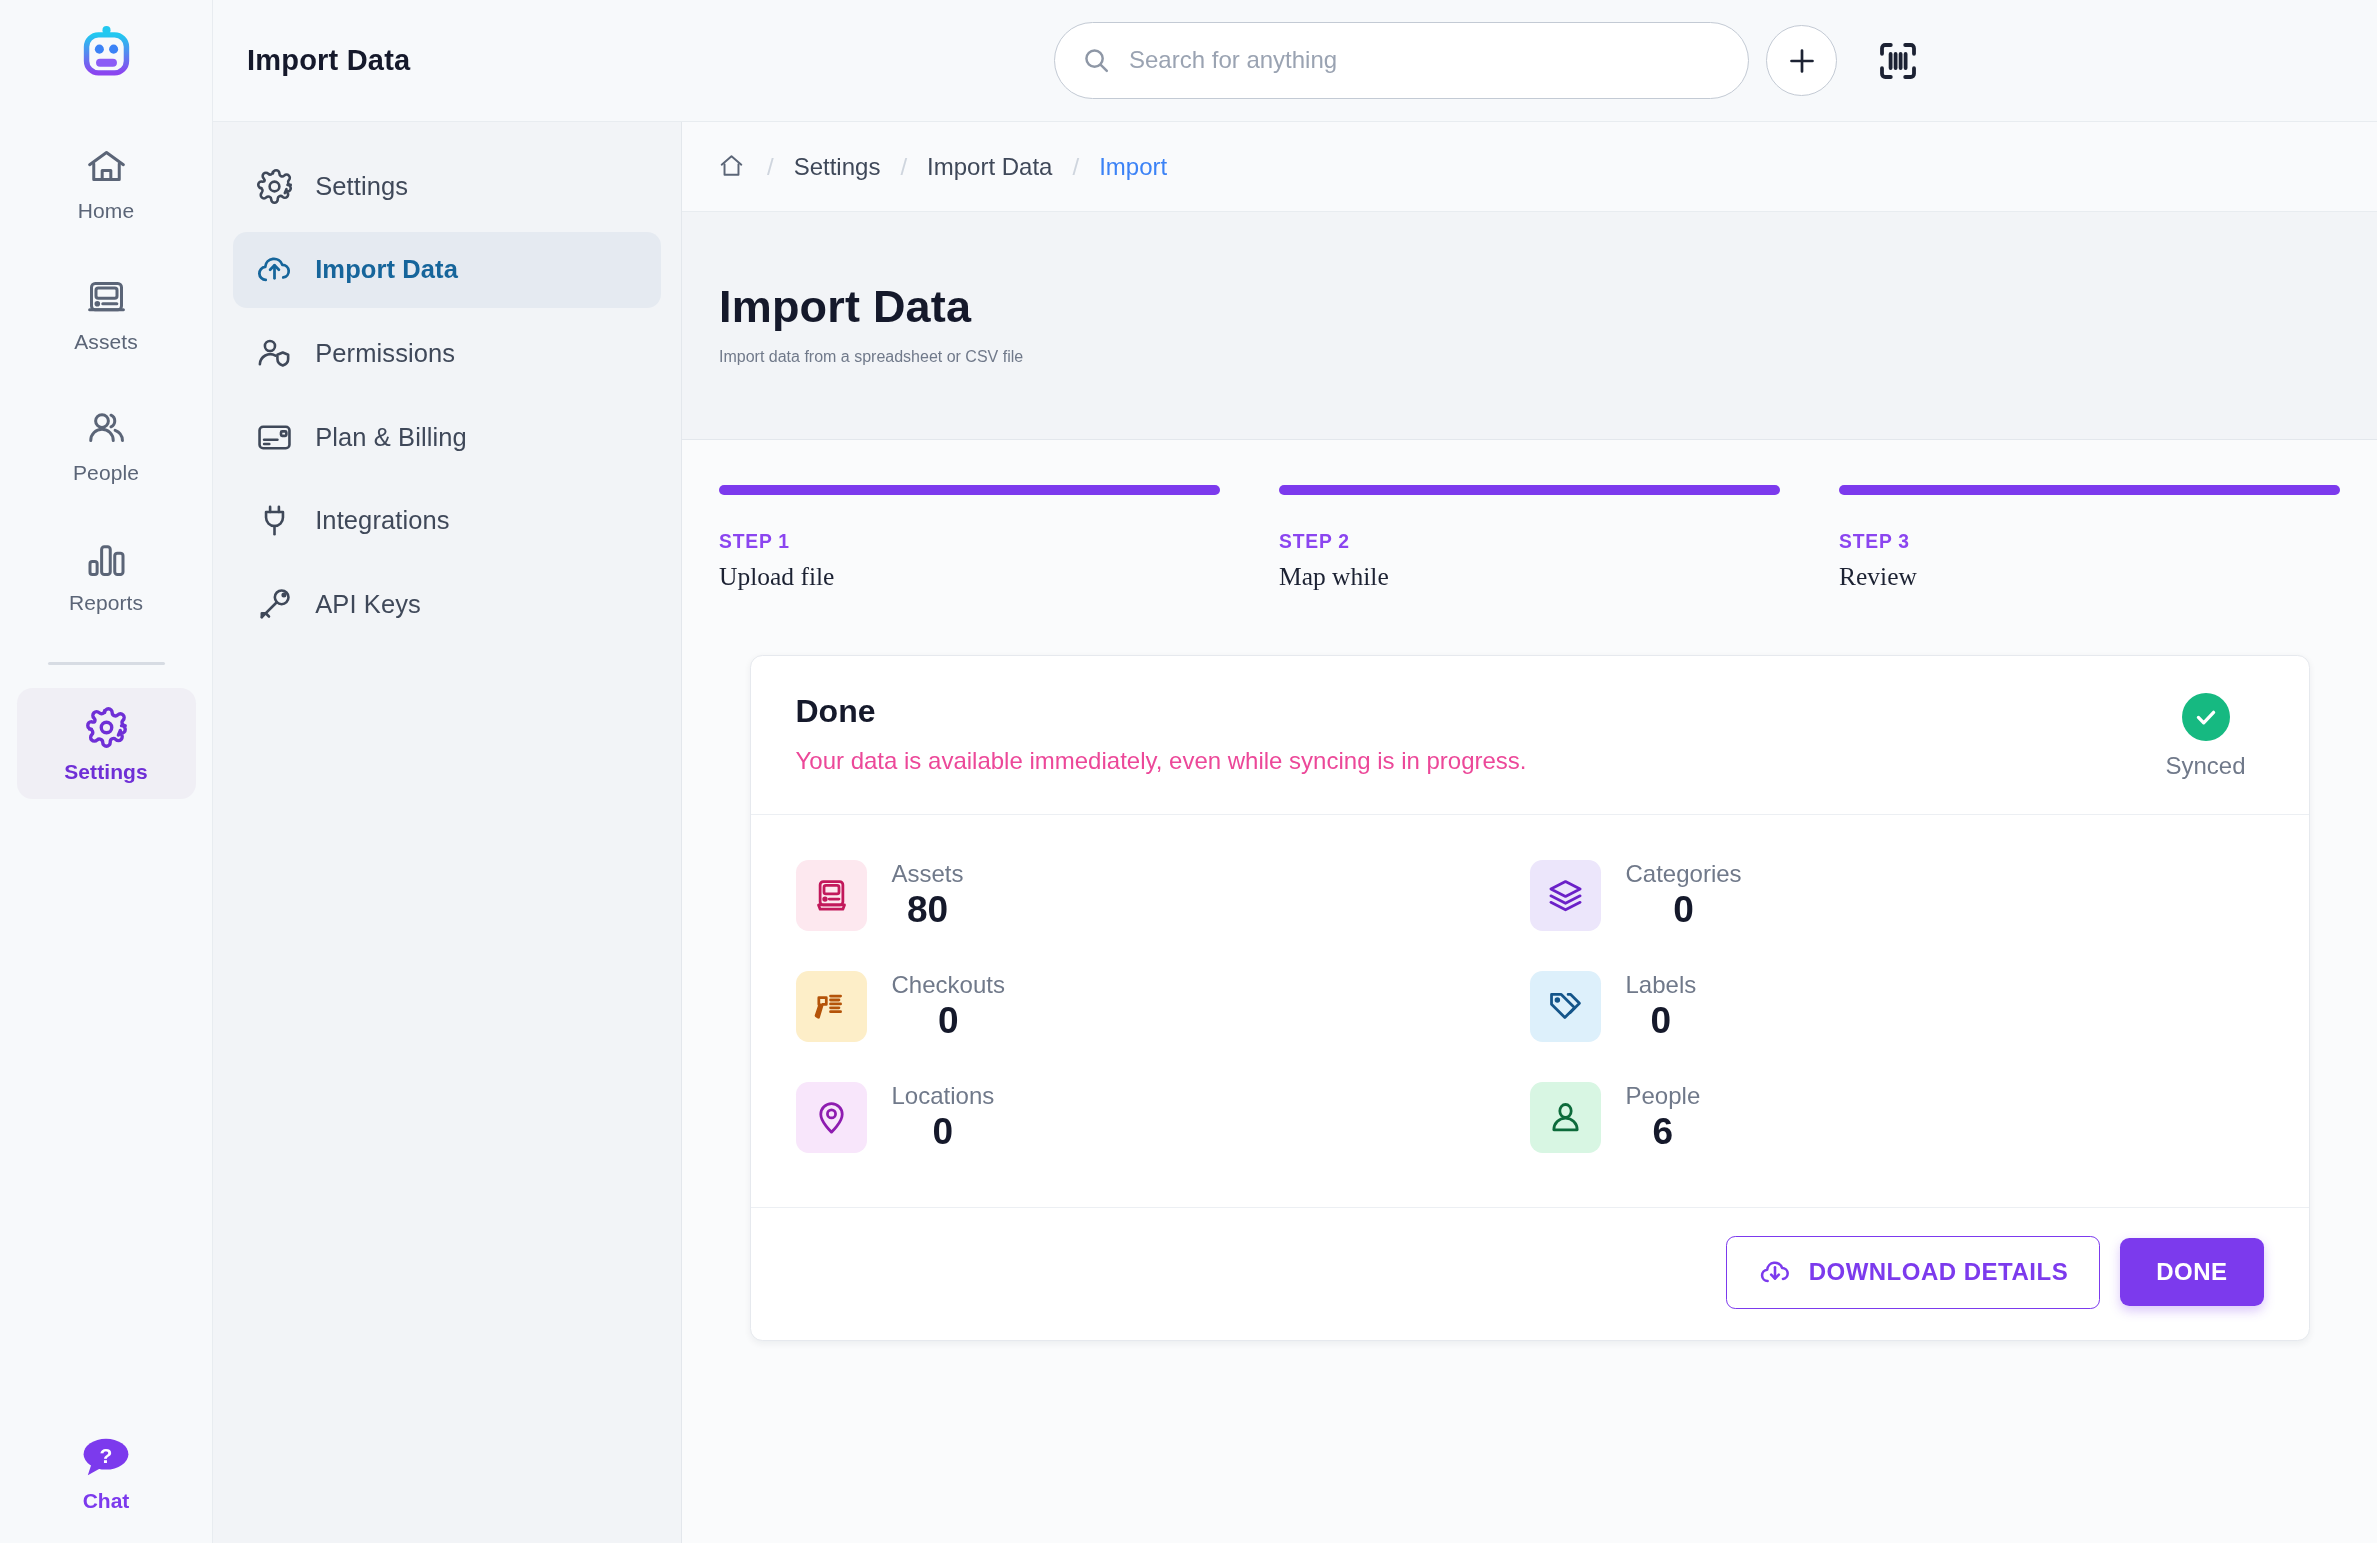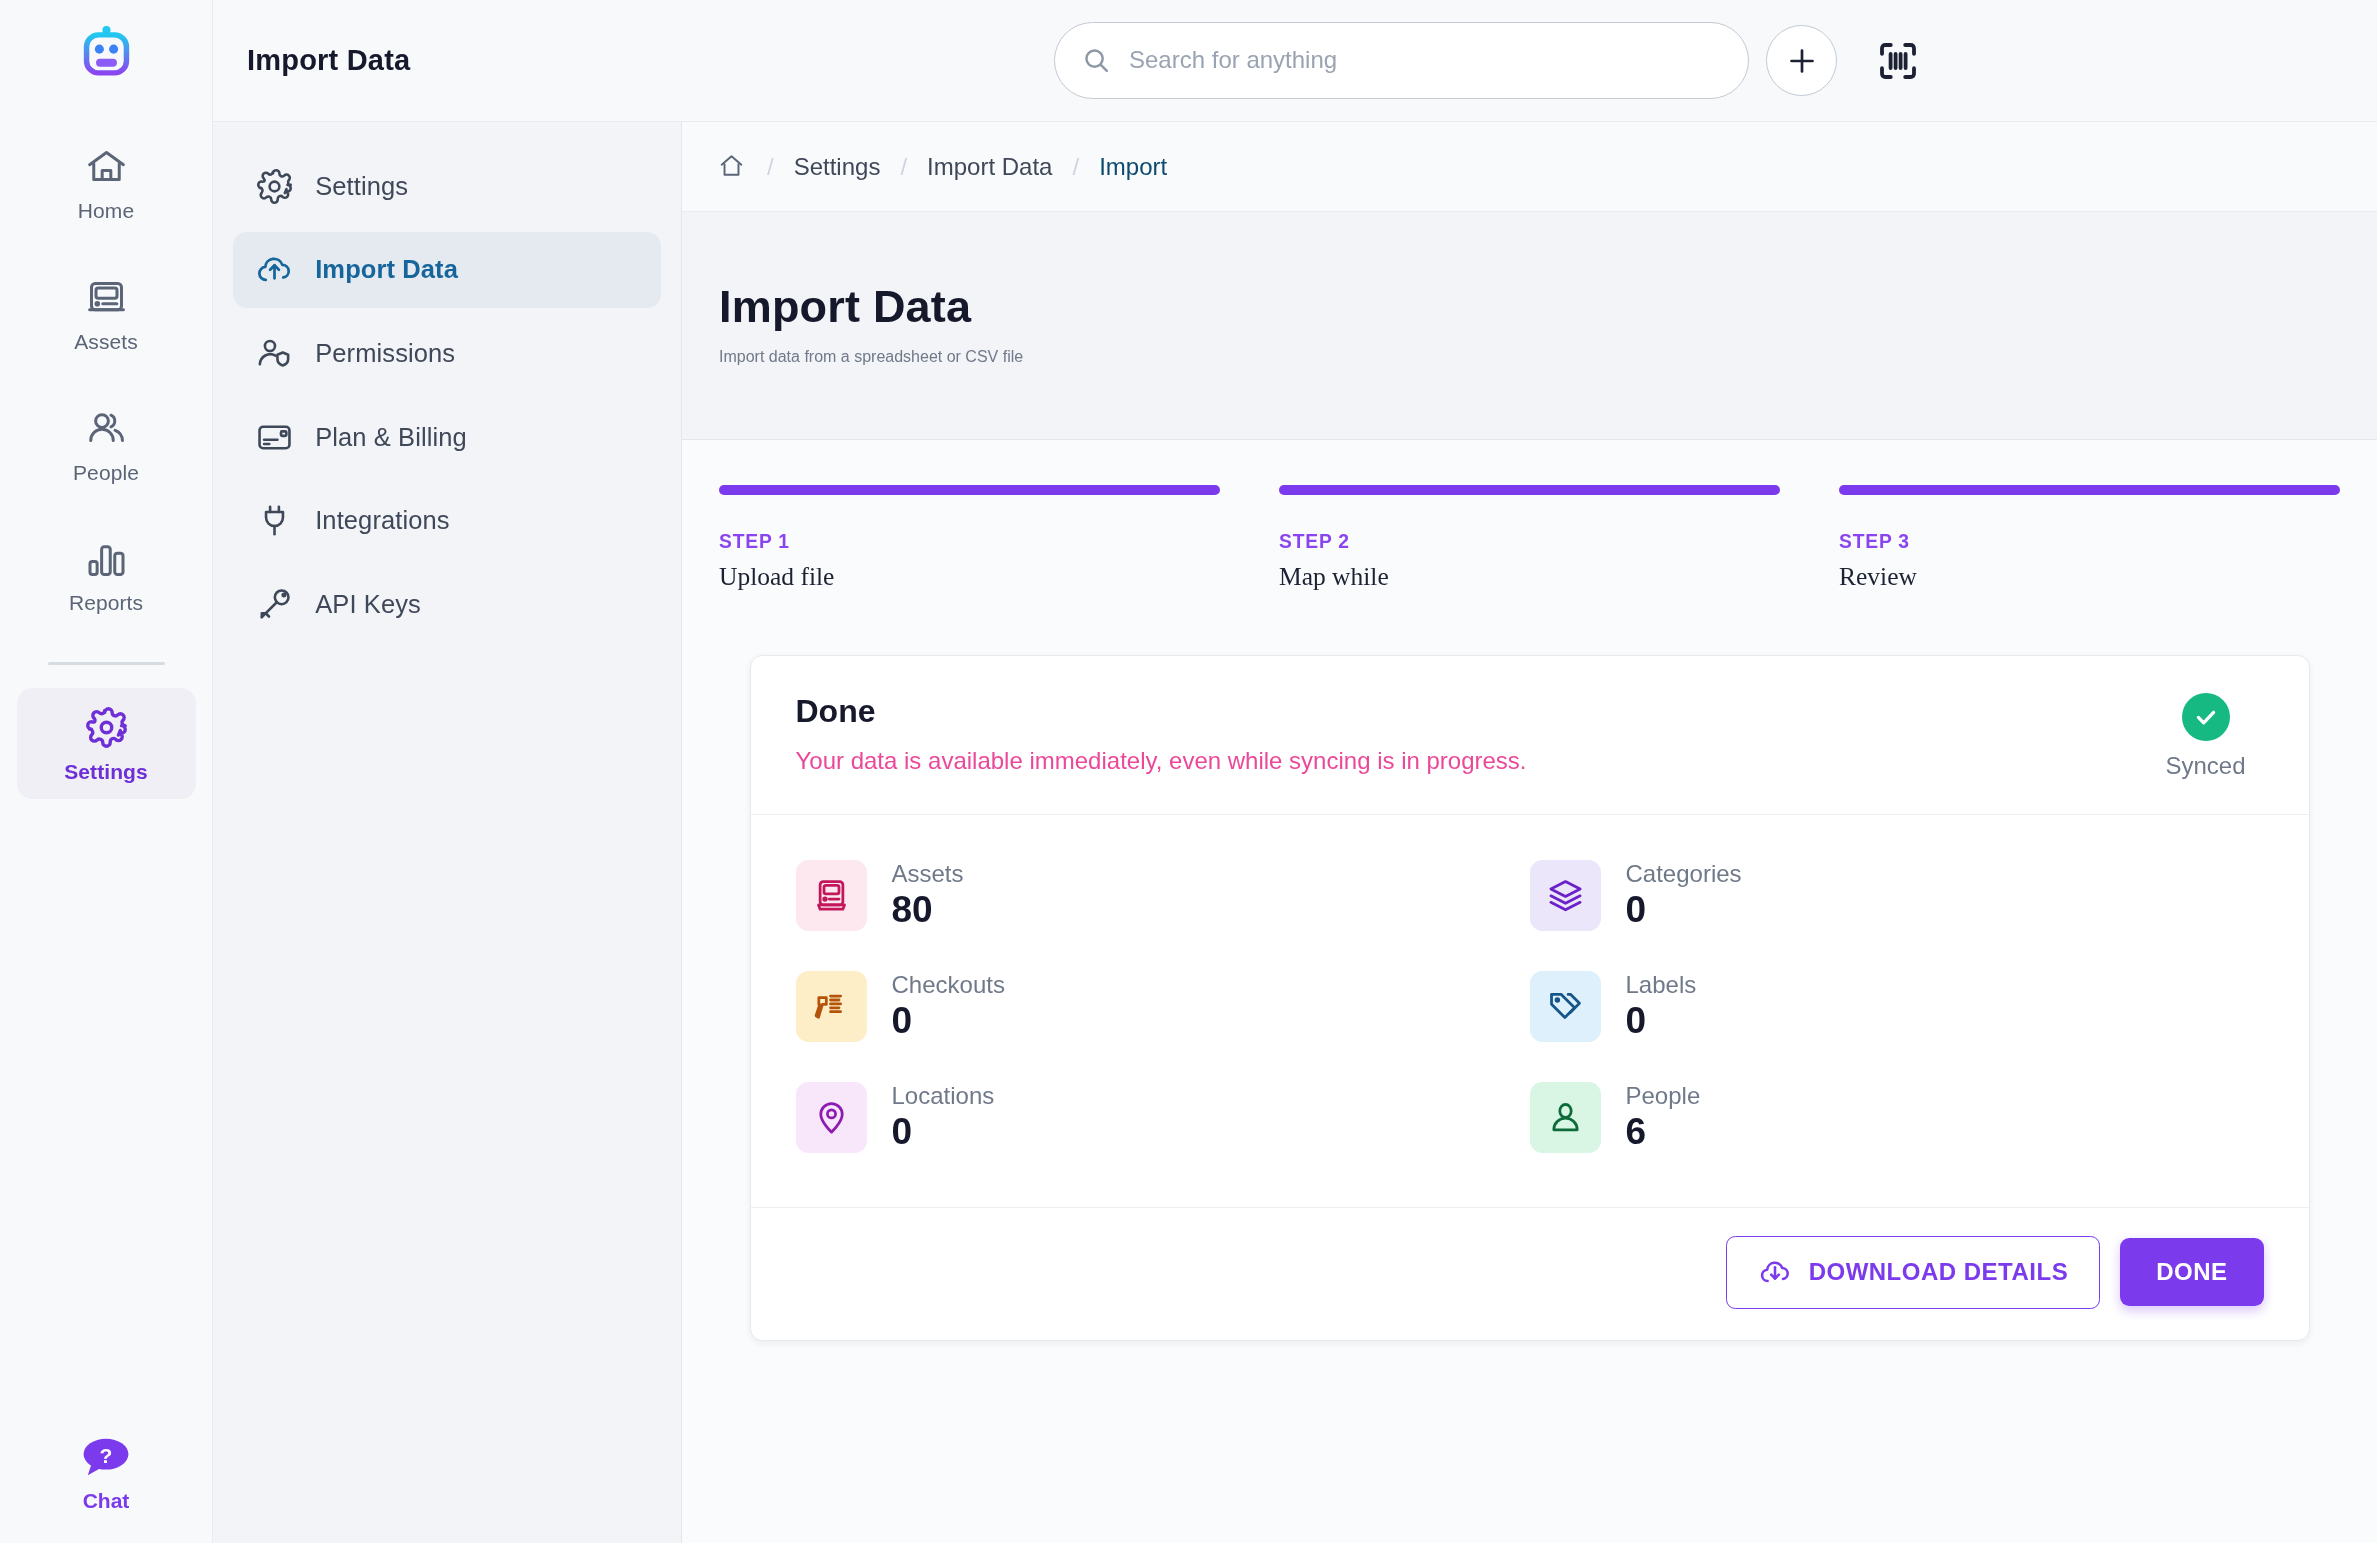--- a/index.html
+++ b/index.html
@@ -87,21 +87,21 @@
   .subnav-item.active .lbl { color: #16659b; font-weight: 600; }
 
   
   .content { flex: 1; background: #ffffff; display: flex; flex-direction: column; min-width: 0; }
   .crumbbar {
     height: 90px; flex: 0 0 90px;
     background: #f9fafc; border-bottom: 0.8px solid #e8ecf0;
     display: flex; align-items: center; gap: 20px; padding-left: 34px;
   }
   .crumb { font-size: 24px; color: #3f4859; cursor: pointer; }
-  .crumb.muted { color: #0c4a6e; }
+  .crumb.muted { color: #3b82f6; }
   .crumb-sep { font-size: 24px; color: #cfd5de; }
 
   .page-head {
     background: #f2f4f7; border-bottom: 0.8px solid #e3e7ec;
     padding: 69px 0 73px 37px;
   }
   .page-title { font-size: 45px; font-weight: 700; color: #15192b; letter-spacing: 0.2px; }
   .page-sub { font-size: 16px; color: #70798a; margin-top: 15.4px; }
 
   .stage { flex: 1; background: #fafbfc; padding: 45px 0 0 0; position: relative; overflow: hidden; }
@@ -130,21 +130,21 @@
   }
   .sync-lbl { font-size: 24px; color: #70798a; }
 
   .stats { display: grid; grid-template-columns: 1fr 1fr; padding: 25px 45px 34px 45px; }
   .stat { display: flex; align-items: center; gap: 25px; padding: 20px 0; }
   .stat-ico {
     width: 71px; height: 71px; border-radius: 12.4px; flex: 0 0 71px;
     display: flex; align-items: center; justify-content: center;
   }
   .stat-label { font-size: 24px; color: #70798a; }
-  .stat-value { font-size: 37px; font-weight: 700; color: #15192b; margin-top: 3.1px; line-height: 1.05; }
+  .stat-value { font-size: 37px; font-weight: 700; color: #15192b; margin-top: 3.1px; line-height: 1.05; text-align: center; }
 
   .card-foot {
     border-top: 0.8px solid #eceff3;
     padding: 28px 45px 31px 45px;
     display: flex; justify-content: flex-end; align-items: center; gap: 20px;
   }
   .btn-outline {
     display: flex; align-items: center; gap: 17px;
     border: 1.5px solid #7c3aed; color: #7c3aed; background: #fff;
     border-radius: 9.3px; padding: 18.5px 31px; cursor: pointer;

